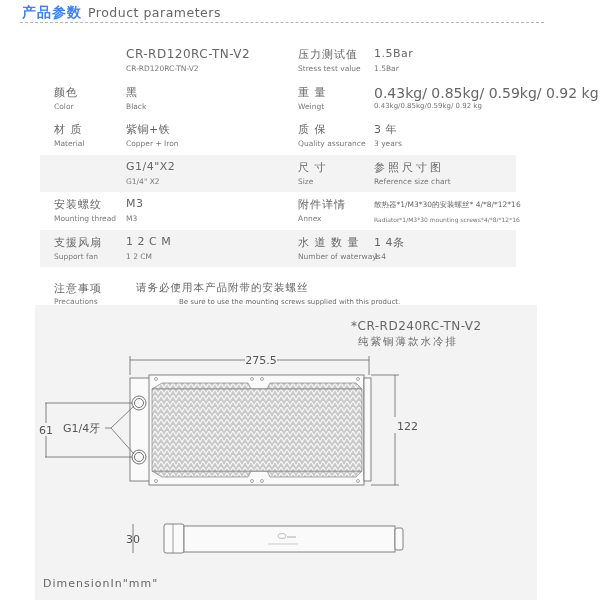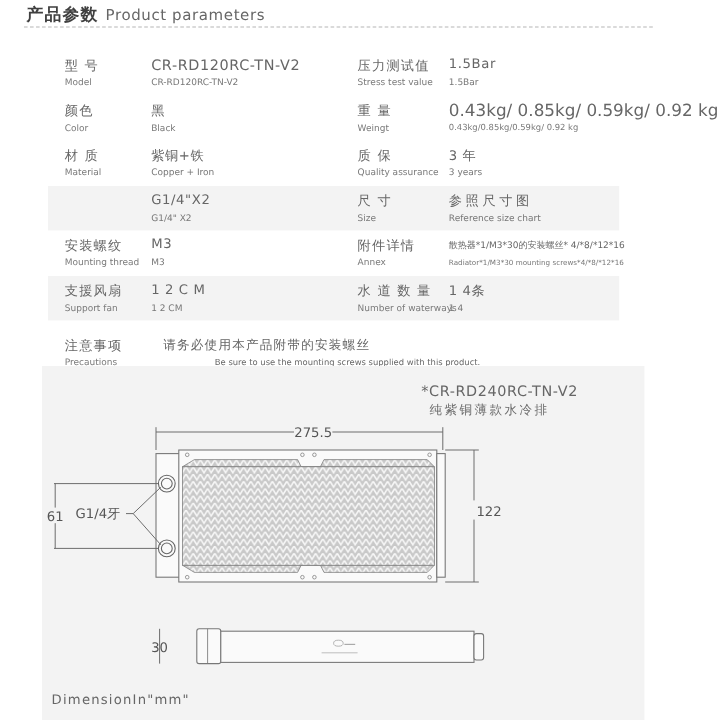--- a/index.html
+++ b/index.html
@@ -1,20 +1,20 @@
 <!DOCTYPE html>
 <html><head>
   <meta charset="utf-8">
   <style>
     * { box-sizing: border-box; margin: 0; padding: 0; }
     html, body { width: 600px; height: 600px; background: #ffffff; overflow: hidden; }
     body { position: relative; font-family: "DejaVu Sans", "Liberation Sans", sans-serif; color: #555; }
 
     .header { position: absolute; left: 22px; top: 4px; height: 20px; display: flex; align-items: baseline; }
-    .header .cn { font-size: 14px; font-weight: bold; color: #404040; letter-spacing: 1px; }
+    .header .cn { font-size: 14px; font-weight: bold; color: #3b82f6; letter-spacing: 1px; }
     .header .en { font-size: 12.5px; color: #666; margin-left: 6px; letter-spacing: 0.5px; }
     .divider { position: absolute; left: 20px; top: 22px; width: 524px; height: 0; border-top: 1px dashed #b5b5b5; }
 
     .specs { position: absolute; left: 40px; top: 42px; width: 476px; }
     .row { position: relative; height: 37.5px; }
     .row.band { background: #f3f3f3; }
     .cell { position: absolute; top: 0; height: 100%; }
     .c-label { left: 14px; width: 80px; }
     .c-value { left: 86px; width: 160px; }
     .c-label2 { left: 258px; width: 90px; }
@@ -45,24 +45,20 @@
 
 <div class="header">
   <span class="cn">产品参数</span>
   <span class="en">Product parameters</span>
 </div>
 <div class="divider"></div>
 
 <div class="specs">
 
   <div class="row">
-    <div class="cell c-label">
-      <span class="cn-line">型 号</span>
-      <span class="en-line">Model</span>
-    </div>
     <div class="cell c-value">
       <span class="val-main model">CR-RD120RC-TN-V2</span>
       <span class="val-sub">CR-RD120RC-TN-V2</span>
     </div>
     <div class="cell c-label2">
       <span class="cn-line">压力测试值</span>
       <span class="en-line">Stress test value</span>
     </div>
     <div class="cell c-value2">
       <span class="val-main">1.5Bar</span>

